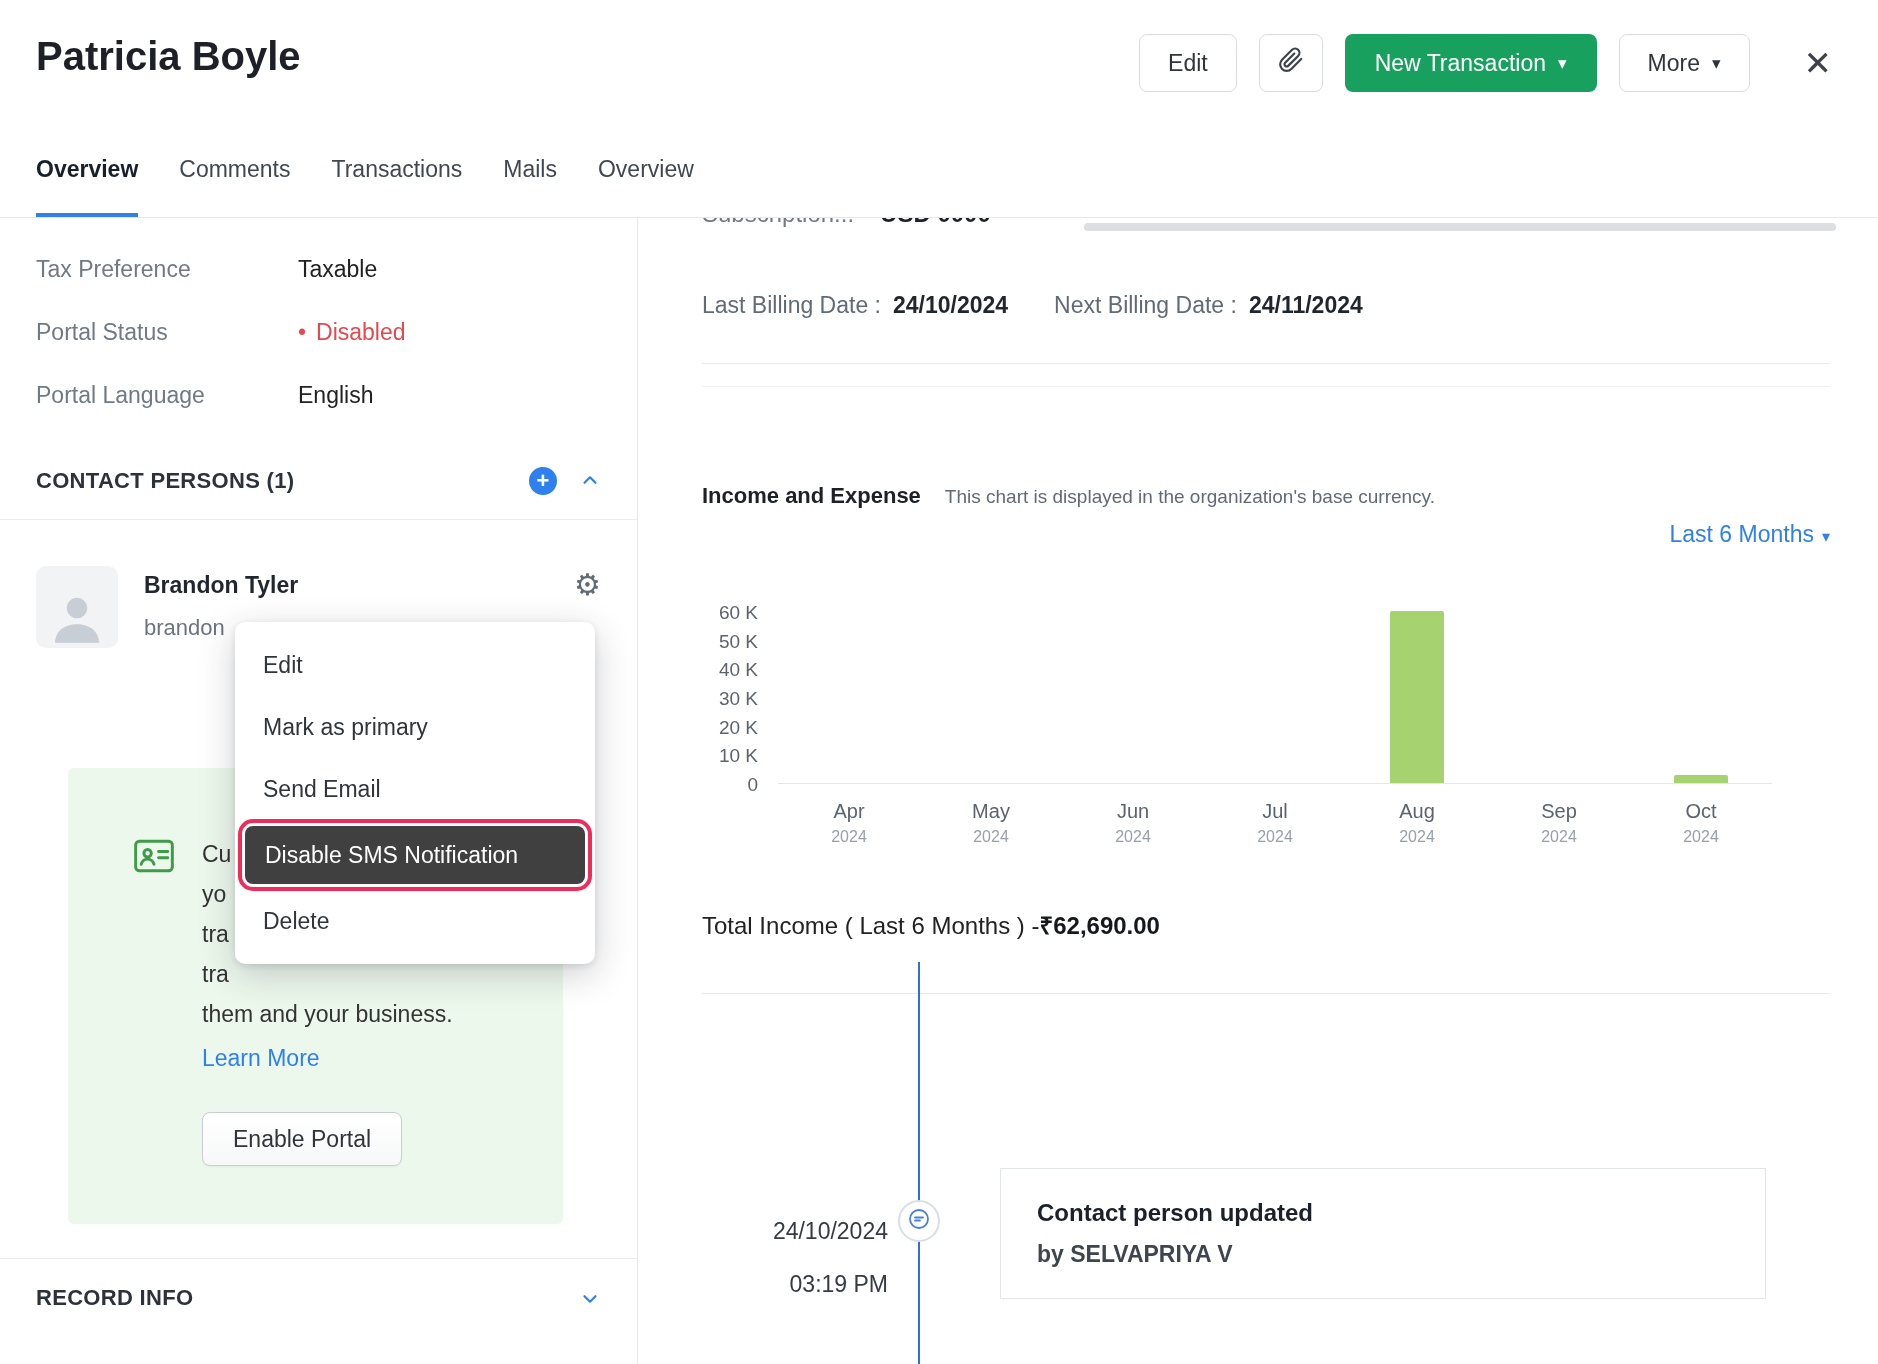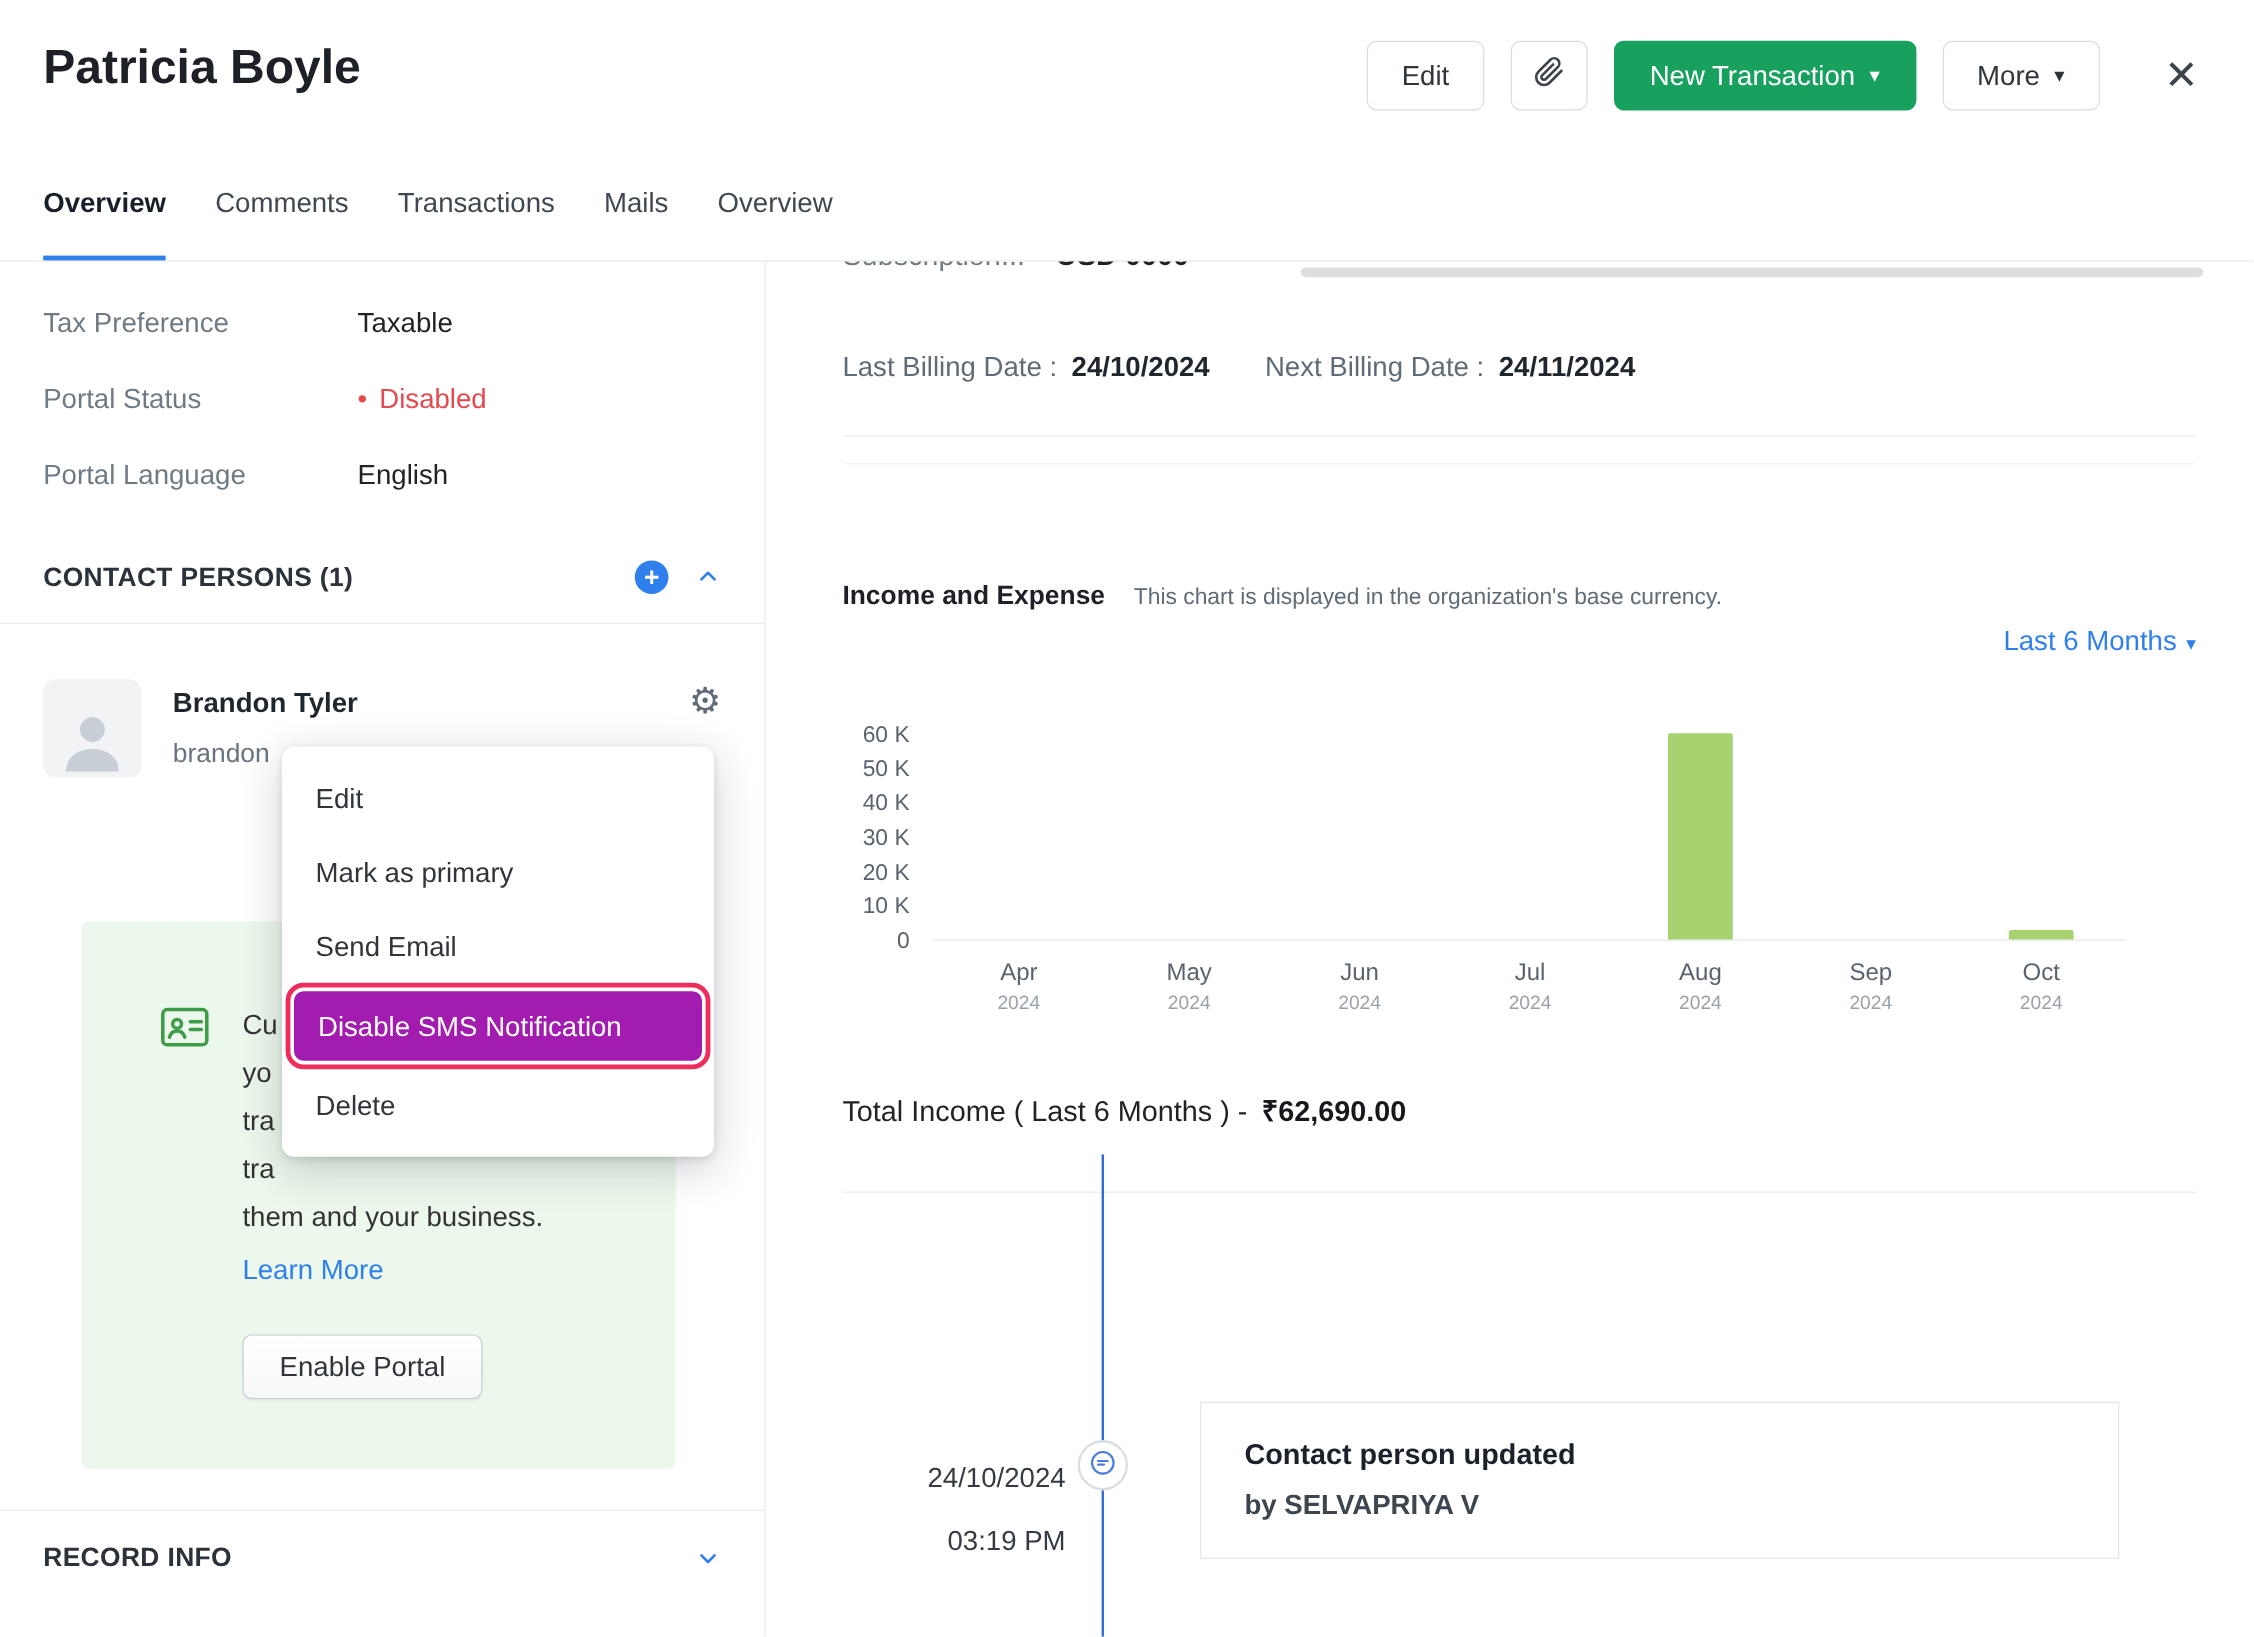--- a/index.html
+++ b/index.html
@@ -73,21 +73,21 @@
   }
 
   
   .context-menu {
     position: absolute; left: 235px; top: 622px; width: 360px; z-index: 50;
     background: #fff; border-radius: 10px; padding: 12px 0;
     box-shadow: 0 10px 36px rgba(31,38,49,.22), 0 2px 6px rgba(31,38,49,.12);
   }
   .menu-item { list-style: none; font-size: 23px; color: #2f353b; padding: 17px 28px; line-height: 28px; cursor: pointer; }
   .menu-item.highlighted {
-    margin: 6px 10px; padding: 15px 20px; background: #a21caf; color: #fff; border-radius: 8px;
+    margin: 6px 10px; padding: 15px 20px; background: #404040; color: #fff; border-radius: 8px;
     outline: 4px solid #ee2d5d; outline-offset: 3px;
   }
 
   
   .main { flex: 1; position: relative; overflow: hidden; padding: 0 48px 0 64px; }
 
   .clipped-row { position: absolute; top: -18px; left: 64px; display: flex; gap: 26px; font-size: 24px; }
   .clipped-label { color: #6e7a84; }
   .clipped-value { font-weight: 700; color: #1d2127; }
 
@@ -113,21 +113,21 @@
   .y-tick { position: absolute; right: 0; font-size: 19px; color: #5a646e; white-space: nowrap; }
   .plot { position: absolute; left: 76px; right: 58px; top: 0; height: 172px; border-bottom: 1px solid #e4e7ea; }
   .columns { display: flex; height: 100%; }
   .col { flex: 1; position: relative; }
   .bar { position: absolute; bottom: 0; left: 50%; transform: translateX(-50%); width: 54px; border-radius: 2px 2px 0 0; }
   .x-labels { position: absolute; left: 76px; right: 58px; top: 188px; display: flex; }
   .xl { flex: 1; text-align: center; }
   .xl .m { font-size: 20px; color: #5a646e; }
   .xl .y { font-size: 16px; color: #98a1aa; margin-top: 5px; }
 
-  .total-row { margin-top: 56px; font-size: 24px; color: #222; display: flex; gap: 12px; align-items: baseline; }
+  .total-row { margin-top: 56px; font-size: 24px; color: #222; display: flex; align-items: baseline; }
   .total-value { font-weight: 700; color: #15191e; }
 
   .divider3 { margin-top: 52px; border-bottom: 1px solid #e9eaec; }
 
   .timeline { position: relative; margin-top: 174px; }
   .tl-line { position: absolute; left: 216px; top: -206px; width: 2px; height: 760px; background: #2f6fd8; }
   .tl-when { position: absolute; left: 0; top: 50px; width: 186px; text-align: right; font-size: 23px; color: #343b42; }
   .tl-time { margin-top: 26px; }
   .tl-node {
     position: absolute; left: 196px; top: 32px; width: 42px; height: 42px; border-radius: 50%;

